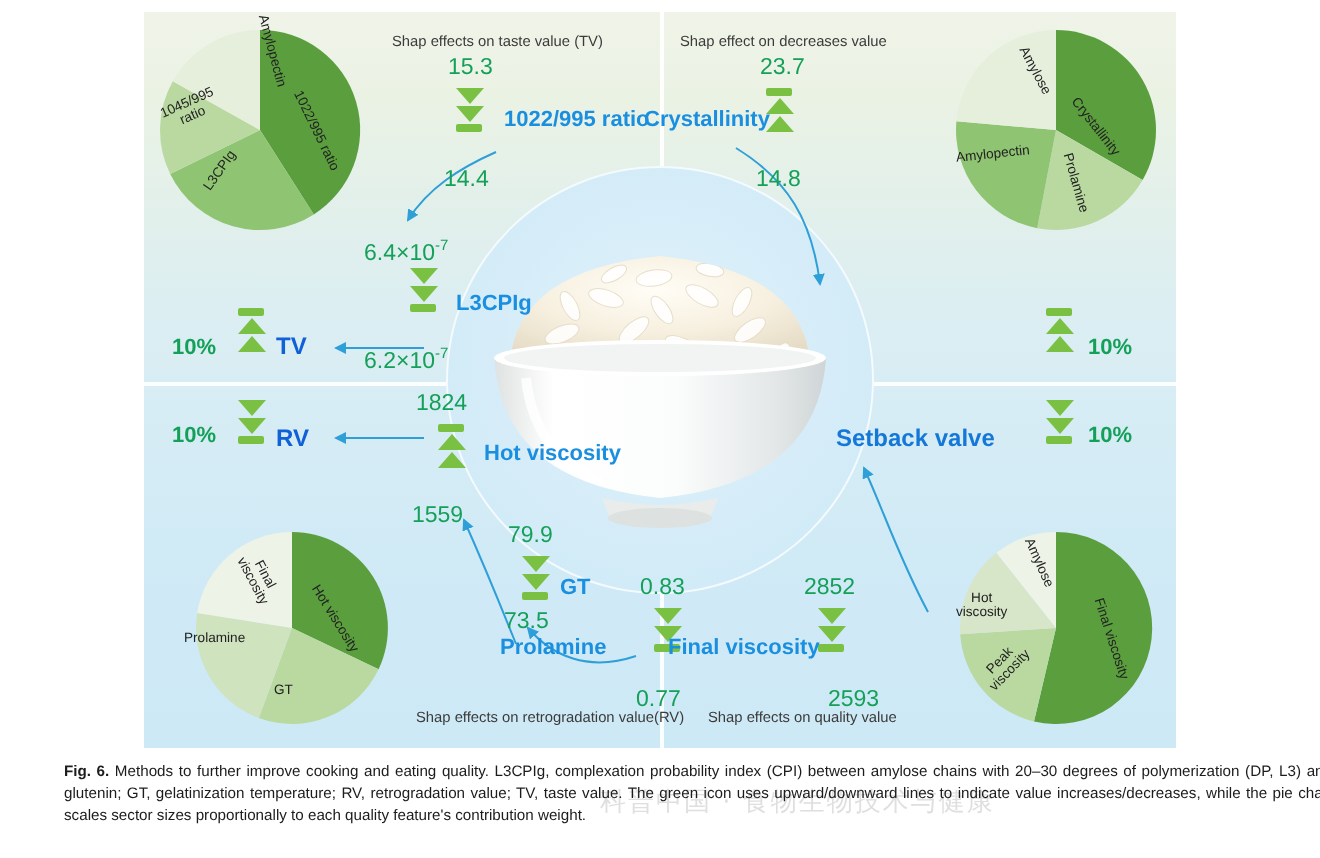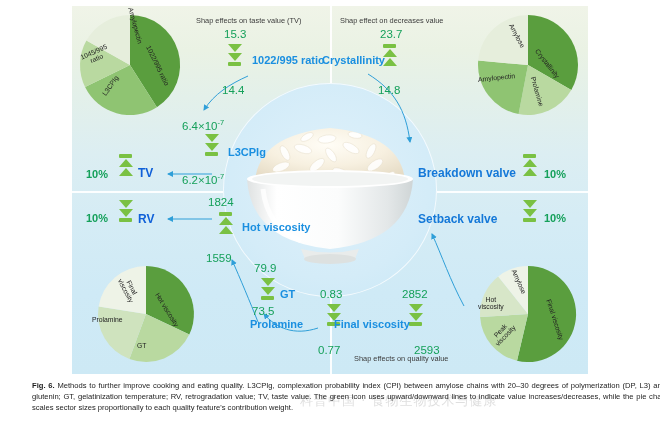--- a/index.html
+++ b/index.html
@@ -202,20 +202,21 @@
         <path d="M0,0 L43.3,20.6 A48,48 0 0,1 -16.6,45.0 Z" fill="#b9d9a0"></path>
         <path d="M0,0 L-16.6,45.0 A48,48 0 0,1 -47.4,-7.5 Z" fill="#cfe3be"></path>
         <path d="M0,0 L-47.4,-7.5 A48,48 0 0,1 0,-48 Z" fill="#eef3e7"></path>
       </g>
     </svg>
     <div class="slice-label" style="left:58px;top:42px;transform:rotate(58deg)">Hot viscosity</div>
     <div class="slice-label" style="left:47px;top:78px;">GT</div>
     <div class="slice-label" style="left:2px;top:52px;">Prolamine</div>
     <div class="slice-label" style="left:26px;top:18px;transform:rotate(62deg);white-space:pre">Final<br>viscosity</div>
   </div>
+  <div class="pie-cap" style="left:136px;top:348px">Shap effects on retrogradation value(RV)</div>
 
   <div class="pie-wrap" style="left:400px;top:258px;">
     <svg width="112" height="106" viewBox="0 0 112 106">
       <g transform="translate(56,50)">
         <path d="M0,0 L0,-48 A48,48 0 1,1 -11.0,46.7 Z" fill="#5a9e3e"></path>
         <path d="M0,0 L-11.0,46.7 A48,48 0 0,1 -47.9,3.1 Z" fill="#b9d9a0"></path>
         <path d="M0,0 L-47.9,3.1 A48,48 0 0,1 -29.8,-37.6 Z" fill="#d7e6c8"></path>
         <path d="M0,0 L-29.8,-37.6 A48,48 0 0,1 0,-48 Z" fill="#eef3e7"></path>
       </g>
     </svg>
@@ -320,21 +321,20 @@
   <div class="qty" style="left:14px;top:206px">10%</div>
   <div class="icon" style="left:46px;top:194px">
     <i class="tri-dn"></i>
       <i class="sp"></i>
       <i class="tri-dn"></i>
       <i class="sp"></i>
       <i class="bar"></i>
   </div>
   <div class="target" style="left:66px;top:206px">RV</div>
 
-  <div class="target tgt-right" style="left:346px;top:160px">Breakdown valve</div>
   <div class="icon" style="left:450px;top:148px">
     <i class="bar"></i>
       <i class="sp"></i>
       <i class="tri-up"></i>
       <i class="sp"></i>
       <i class="tri-up"></i>
   </div>
   <div class="qty" style="left:472px;top:162px">10%</div>
 
   <div class="target tgt-right" style="left:346px;top:206px">Setback valve</div>

